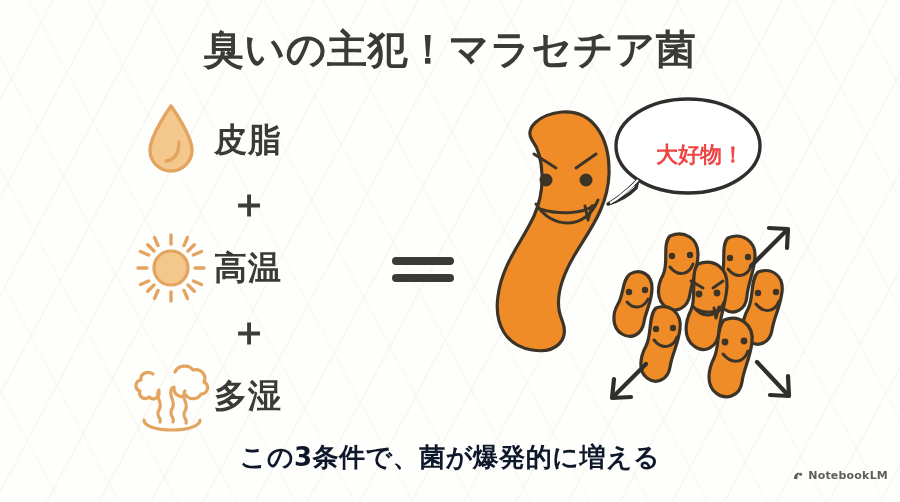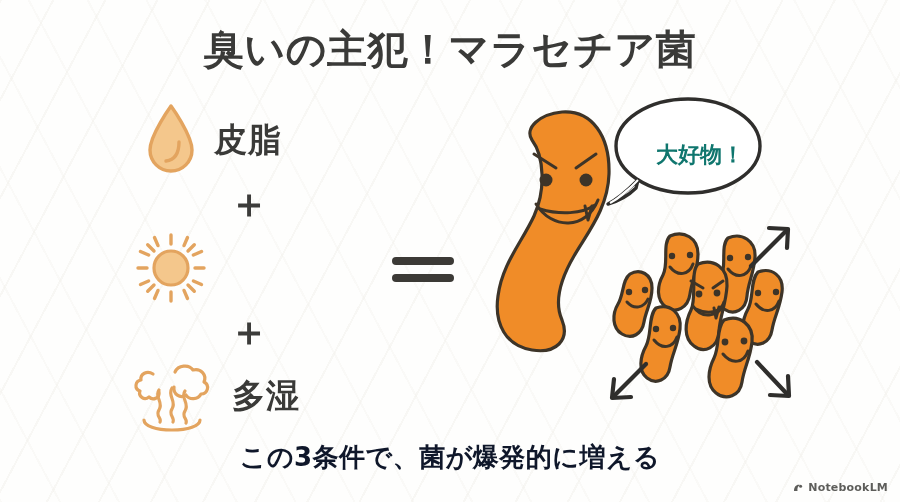--- a/index.html
+++ b/index.html
@@ -125,42 +125,42 @@
   #illustration svg { display: block; }
 
   #bubble-text {
     position: absolute;
     left: 640px;
     top: 140px;
     width: 120px;
     text-align: center;
     font-size: 22px;
     font-weight: bold;
-    color: #0f766e;
+    color: #ef4444;
     letter-spacing: 0px;
     white-space: nowrap;
   }
 
   #caption {
     position: absolute;
     left: 0;
     top: 440px;
     width: 900px;
     text-align: center;
     font-size: 26px;
     font-weight: bold;
     color: #0f172a;
     letter-spacing: 0.5px;
     white-space: nowrap;
   }
 
   #watermark {
     position: absolute;
     right: 12px;
-    bottom: 8px;
+    bottom: 20px;
     display: flex;
     align-items: center;
     gap: 4px;
     font-size: 11px;
     color: #5d5d5a;
     font-weight: bold;
     letter-spacing: 0.2px;
   }
   #watermark .wm-icon {
     display: inline-flex;
@@ -210,27 +210,28 @@
             <line x1="49" y1="58.4" x2="52.5" y2="66.5"></line>
             <line x1="5.5" y1="52.5" x2="13.6" y2="49"></line>
             <line x1="58.4" y1="23" x2="66.5" y2="19.5"></line>
             <line x1="52.5" y1="5.5" x2="49" y2="13.6"></line>
             <line x1="23" y1="58.4" x2="19.5" y2="66.5"></line>
             <line x1="5.5" y1="19.5" x2="13.6" y2="23"></line>
             <line x1="58.4" y1="49" x2="66.5" y2="52.5"></line>
           </g>
         </svg>
       </div>
+      <div class="cond-label">高温</div>
     </div>
 
     <div class="plus-row" style="top:210px;">
       <div class="plus-sign">＋</div>
     </div>
 
-    <div class="cond-row" style="top:256px;gap:18px;">
+    <div class="cond-row" style="top:256px;">
       <div class="cond-icon">
         <svg width="80" height="72" viewBox="0 0 80 72">
           <g fill="none" stroke="#E3A45F" stroke-width="3.2" stroke-linecap="round" stroke-linejoin="round">
 
             <path d="M22 14 C16 10 9 14 10 20 C4 21 3 29 9 31 C7 36 13 41 18 37 C22 41 29 38 28 32"></path>
 
             <path d="M44 12 C47 5 58 4 62 10 C70 8 76 15 73 22 C79 25 77 34 70 34 C67 40 58 40 55 35 C49 39 42 34 43 27"></path>
 
             <path d="M28 30 C23 37 33 42 28 50 C24 56 31 58 29 62"></path>
             <path d="M41 28 C36 36 46 41 41 49 C37 55 44 57 42 62"></path>

